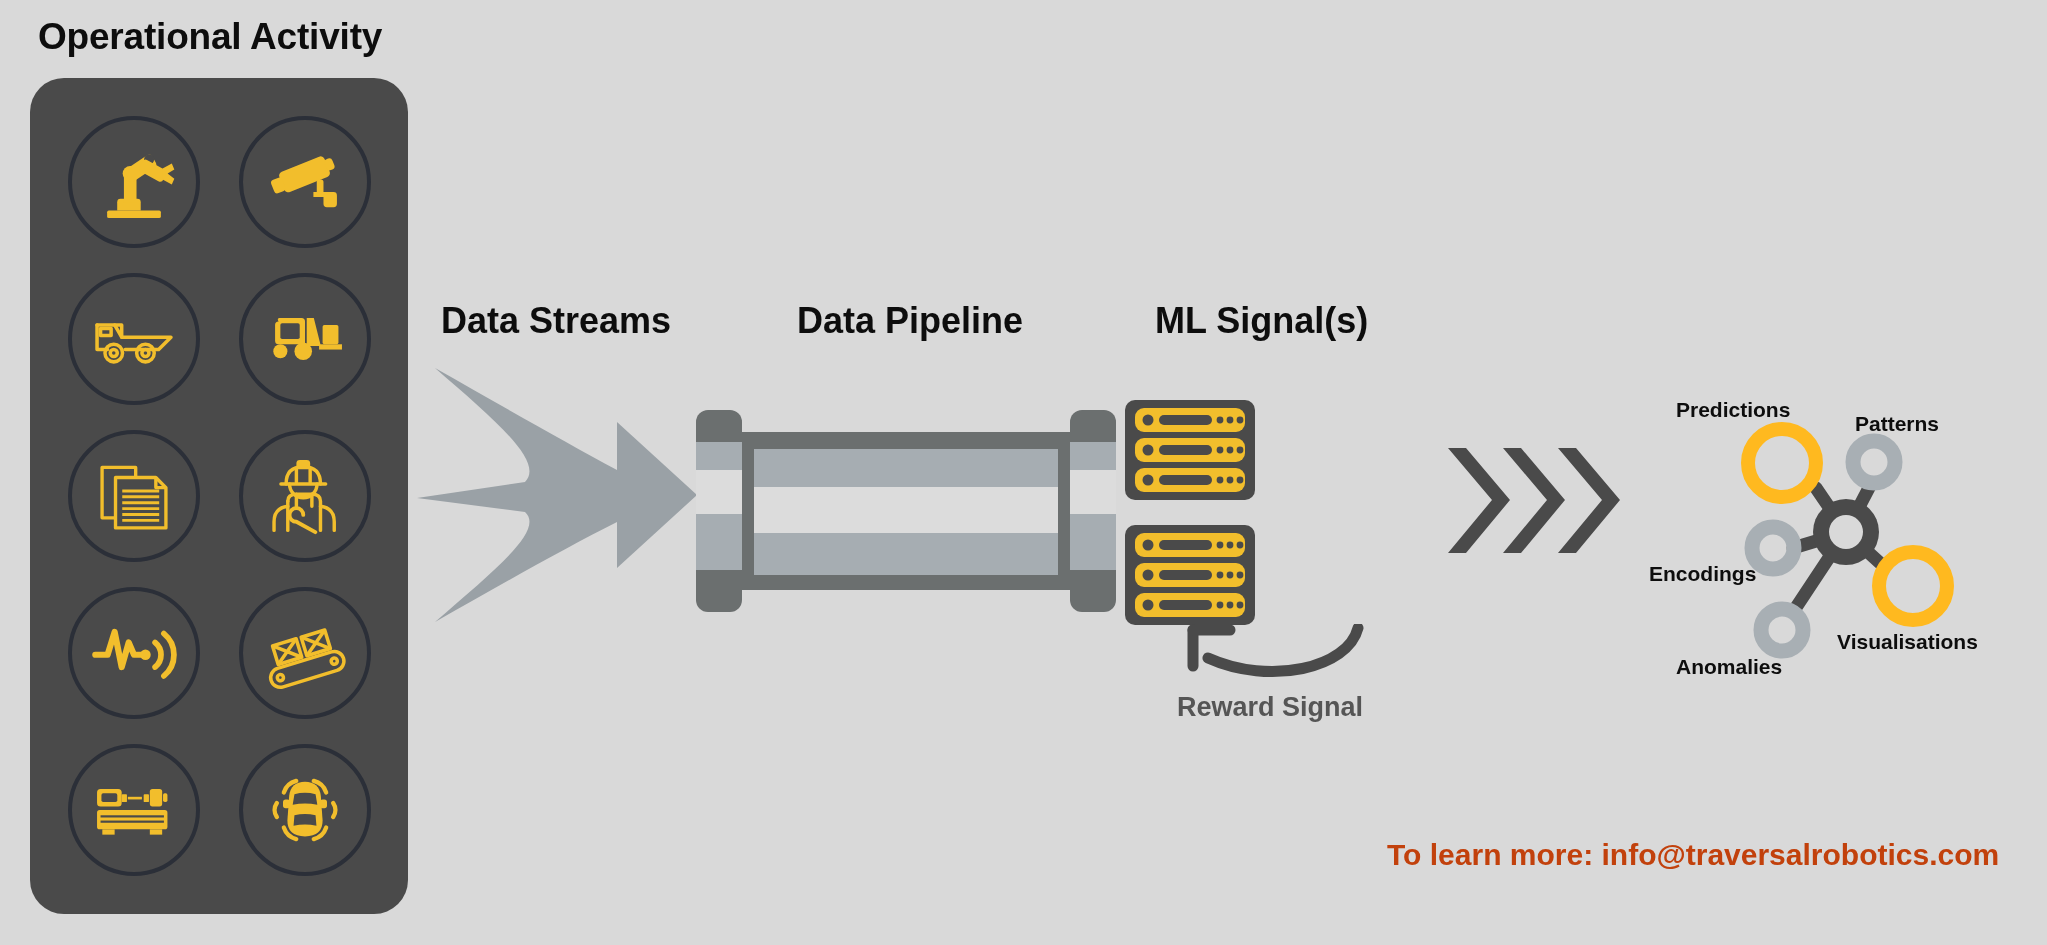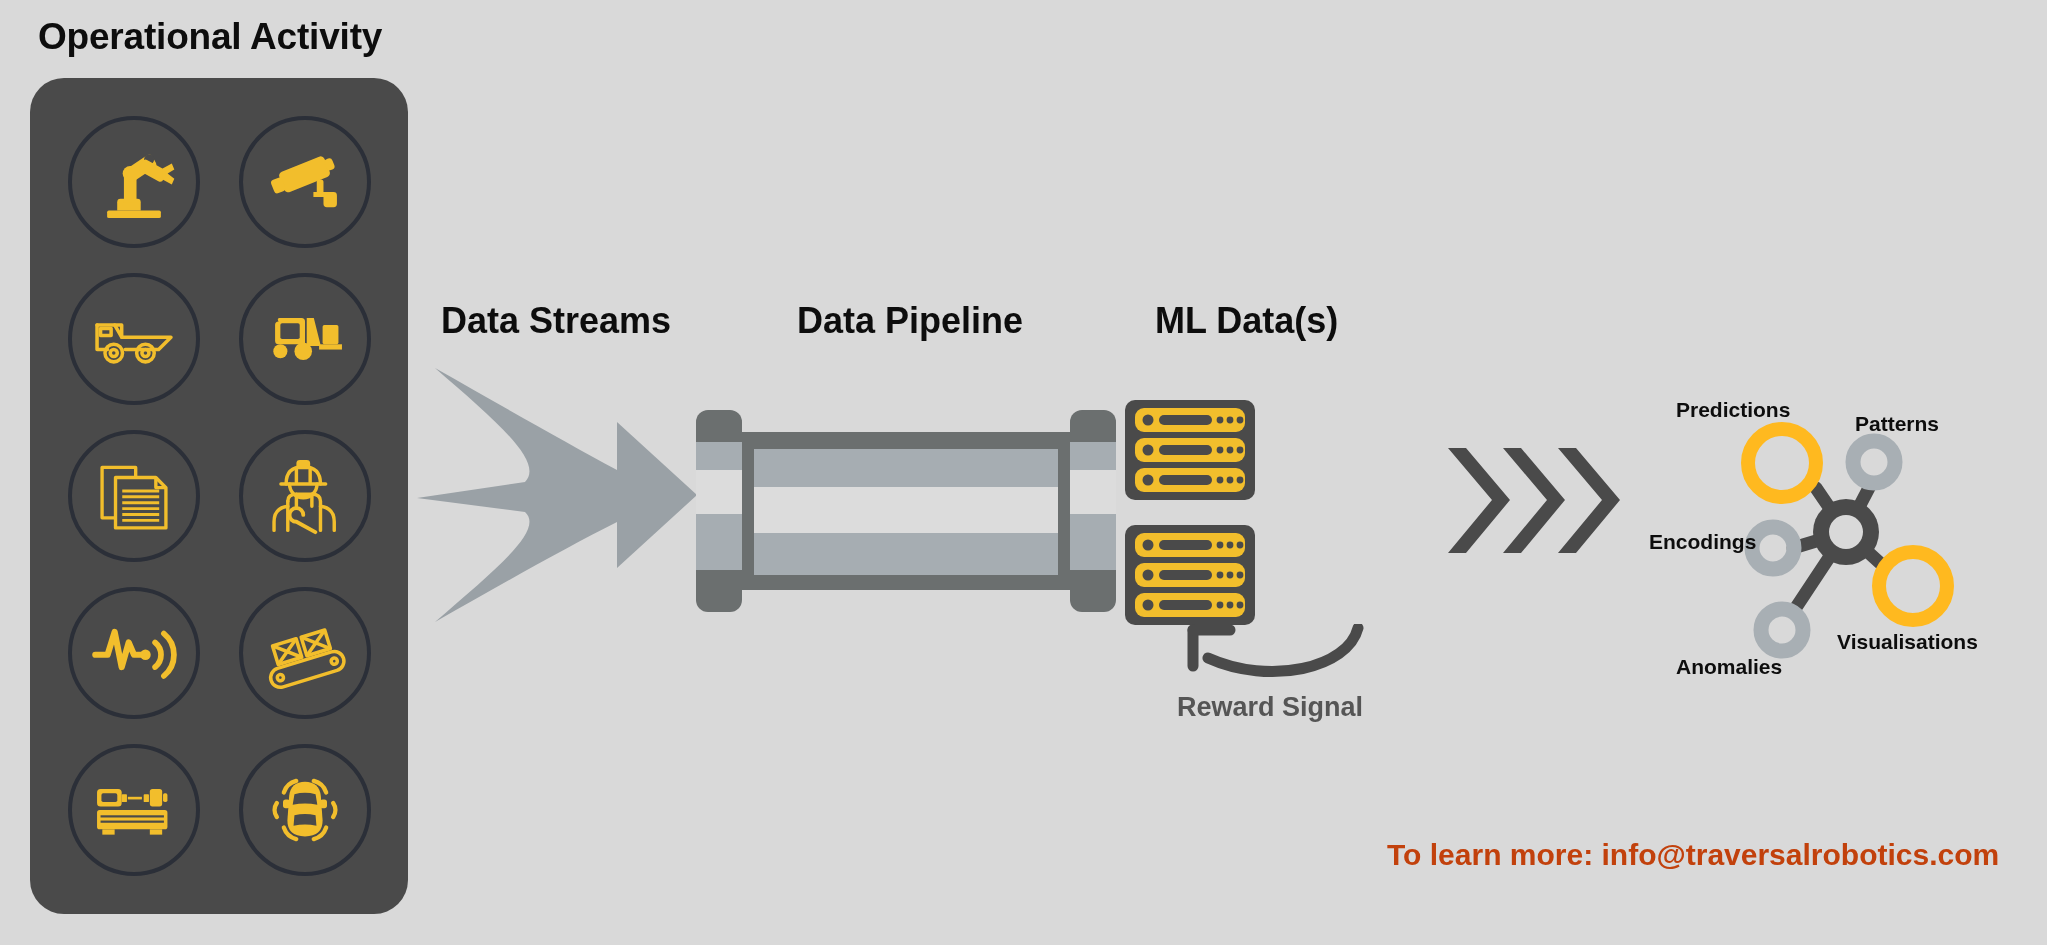--- a/index.html
+++ b/index.html
@@ -133,21 +133,21 @@
   #output-graph { position: absolute; left: 1630px; top: 390px; width: 400px; height: 300px; }
   .node-label {
     position: absolute;
     font-size: 21px;
     font-weight: bold;
     color: #0d0d0d;
     white-space: nowrap;
   }
   #label-predictions { left: 1676px; top: 398px; }
   #label-patterns { left: 1855px; top: 412px; }
-  #label-encodings { left: 1649px; top: 530px; }
+  #label-encodings { left: 1649px; top: 562px; }
   #label-visualisations { left: 1837px; top: 630px; }
   #label-anomalies { left: 1676px; top: 655px; }
 
   
   #footer-contact {
     position: absolute;
     left: 1387px;
     top: 838px;
     font-size: 30px;
     font-weight: bold;
@@ -328,21 +328,21 @@
             </g>
           </svg>
         </div>
       </div>
 
     </div>
   </div>
 
   <div class="section-heading" id="heading-data-streams">Data Streams</div>
   <div class="section-heading" id="heading-data-pipeline">Data Pipeline</div>
-  <div class="section-heading" id="heading-ml-models">ML Data(s)</div>
+  <div class="section-heading" id="heading-ml-models">ML Signal(s)</div>
 
   <div id="data-stream-arrow">
     <svg width="305" height="330" viewBox="0 0 305 330">
       <path d="M30 38
                C 90 72, 160 112, 212 140
                L 212 92
                L 292 165
                L 212 238
                L 212 192
                C 160 218, 90 258, 30 292

